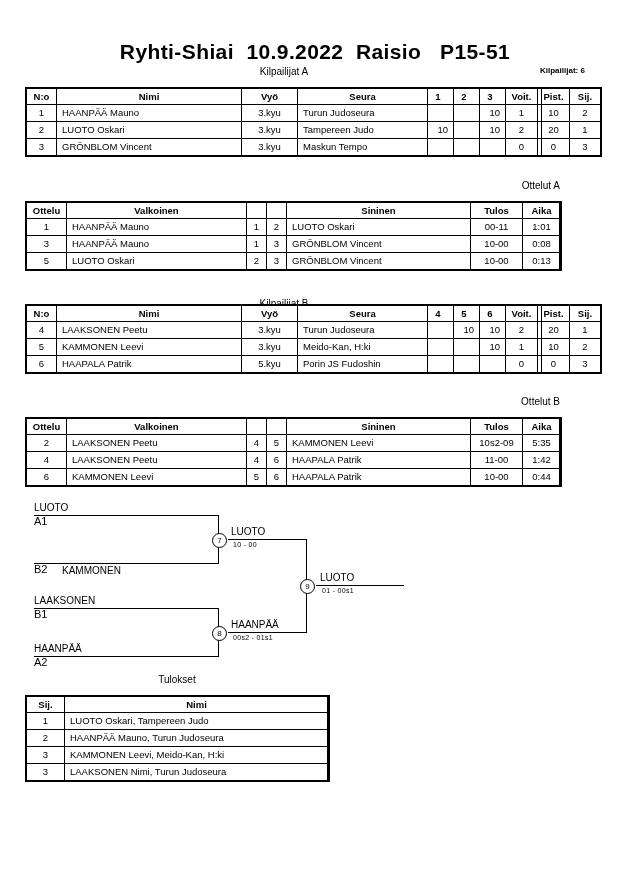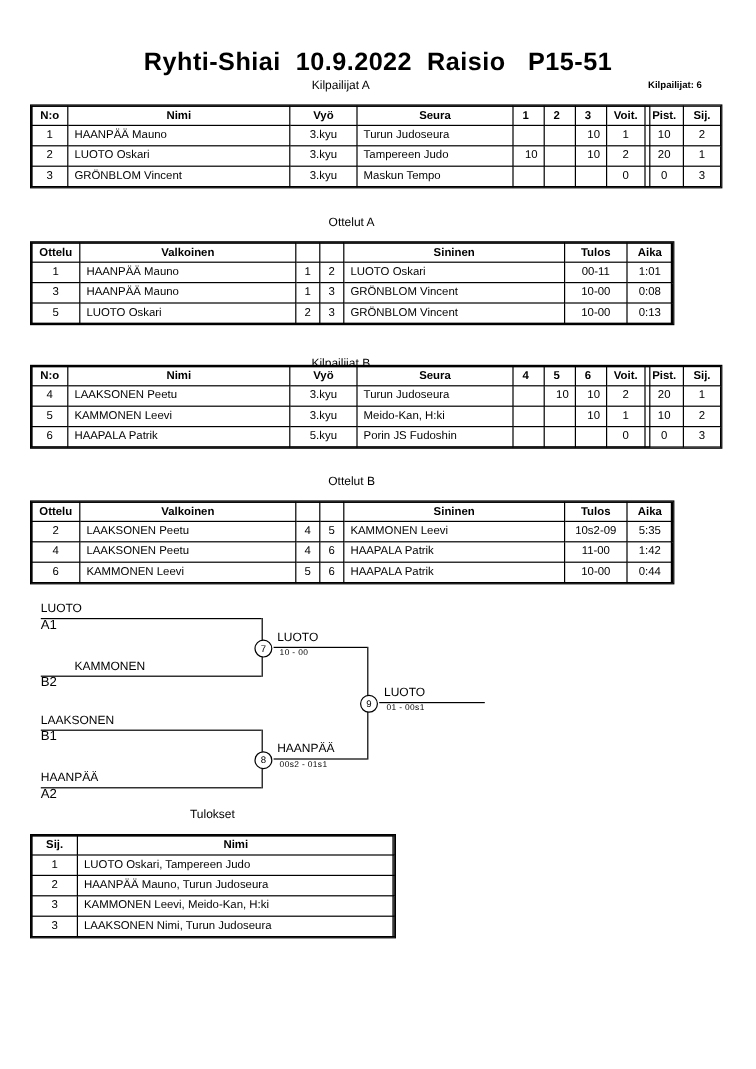--- a/index.html
+++ b/index.html
@@ -47,21 +47,21 @@
     font-weight: normal;
   }
   .cap-a   { top: 66px; }
   .cap-ota { top: 180px; }
   .cap-b   { top: 283px; margin-top: 15px; }
   .cap-otb { top: 396px; }
   .cap-res { top: 674px; }
 
   
   .cap-a, .cap-b   { width: 516px; left: 26px; }
-  .cap-ota, .cap-otb { width: 534px; left: 26px; }
+  .cap-ota, .cap-otb { width: 534px; left: 26px; text-align: right; }
   .cap-res { width: 302px; left: 26px; }
 
   
   table.grid {
     position: absolute;
     border-collapse: collapse;
     font-size: 9.5px;
     background: #fff;
     table-layout: fixed;
   }
@@ -400,21 +400,21 @@
   </tbody>
 </table>
 <div class="frame" style="top:418px;left:26px;width:534px;height:68px;"></div>
 
 <div id="bracket">
 
   <div class="bk-name" style="left:8px;  top:7px;">LUOTO</div>
   <div class="bk-line bk-h" style="left:8px;  top:20px; width:184px;"></div>
   <div class="bk-seed" style="left:8px;  top:21px;">A1</div>
 
-  <div class="bk-name" style="left:8px;  top:55px;padding-left:28px;">KAMMONEN</div>
+  <div class="bk-name" style="left:8px;  top:70px;padding-left:28px;">KAMMONEN</div>
   <div class="bk-line bk-h" style="left:8px;  top:68px; width:184px;"></div>
   <div class="bk-seed" style="left:8px;  top:69px;">B2</div>
 
   <div class="bk-name" style="left:8px;  top:100px;">LAAKSONEN</div>
   <div class="bk-line bk-h" style="left:8px;  top:113px; width:184px;"></div>
   <div class="bk-seed" style="left:8px;  top:114px;">B1</div>
 
   <div class="bk-name" style="left:8px;  top:148px;">HAANPÄÄ</div>
   <div class="bk-line bk-h" style="left:8px;  top:161px; width:184px;"></div>
   <div class="bk-seed" style="left:8px;  top:162px;">A2</div>

